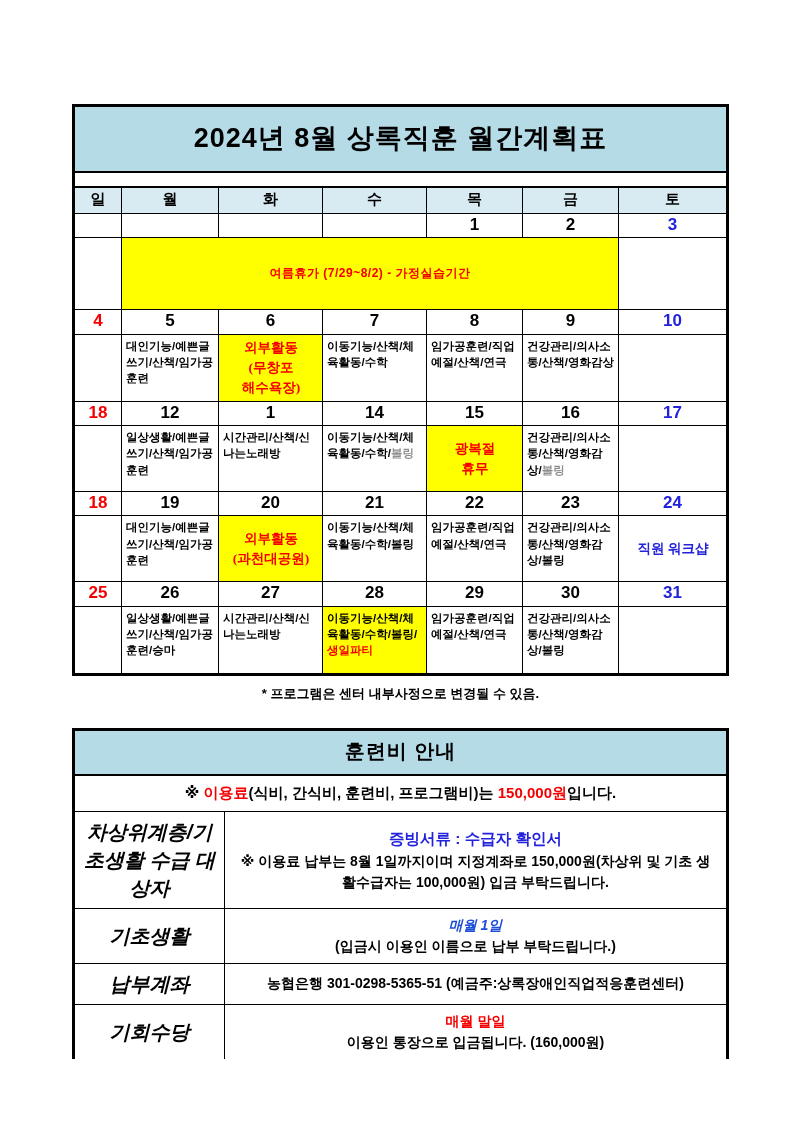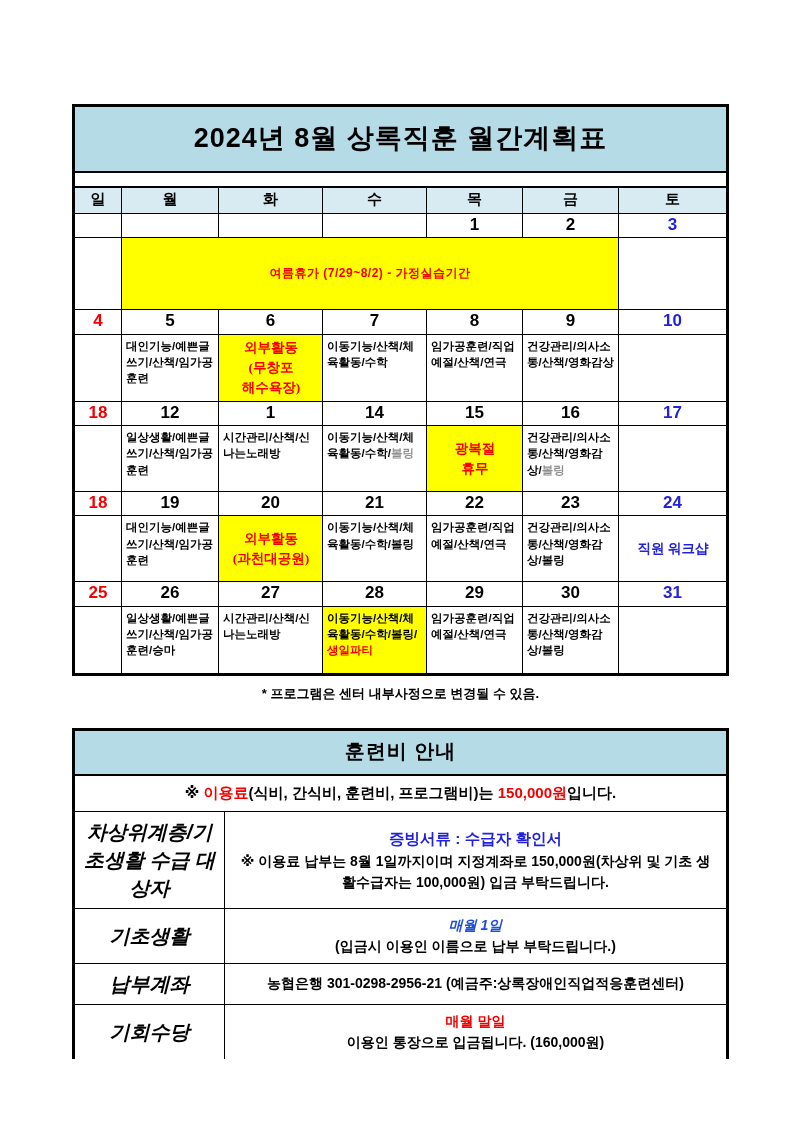--- a/index.html
+++ b/index.html
@@ -194,21 +194,21 @@
       <div class="fee-label">기초생활</div>
       <div class="fee-content">
           <span style="color: #1d4ed8; font-style: italic;">매월 1일</span>
           <span>(입금시 이용인 이름으로 납부 부탁드립니다.)</span>
         </div>
     </div>
 
     <div class="fee-row">
       <div class="fee-label">납부계좌</div>
       <div class="fee-content">
-          <span>농협은행 301-0298-2956-21 (예금주:상록장애인직업적응훈련센터)</span>
+          <span>농협은행 301-0298-5365-51 (예금주:상록장애인직업적응훈련센터)</span>
         </div>
     </div>
 
     <div class="fee-row">
       <div class="fee-label">기회수당</div>
       <div class="fee-content">
           <span style="color: rgb(245, 0, 0);">매월 말일</span>
           <span> 이용인 통장으로 입금됩니다. (160,000원)</span>
         </div>
     </div>

